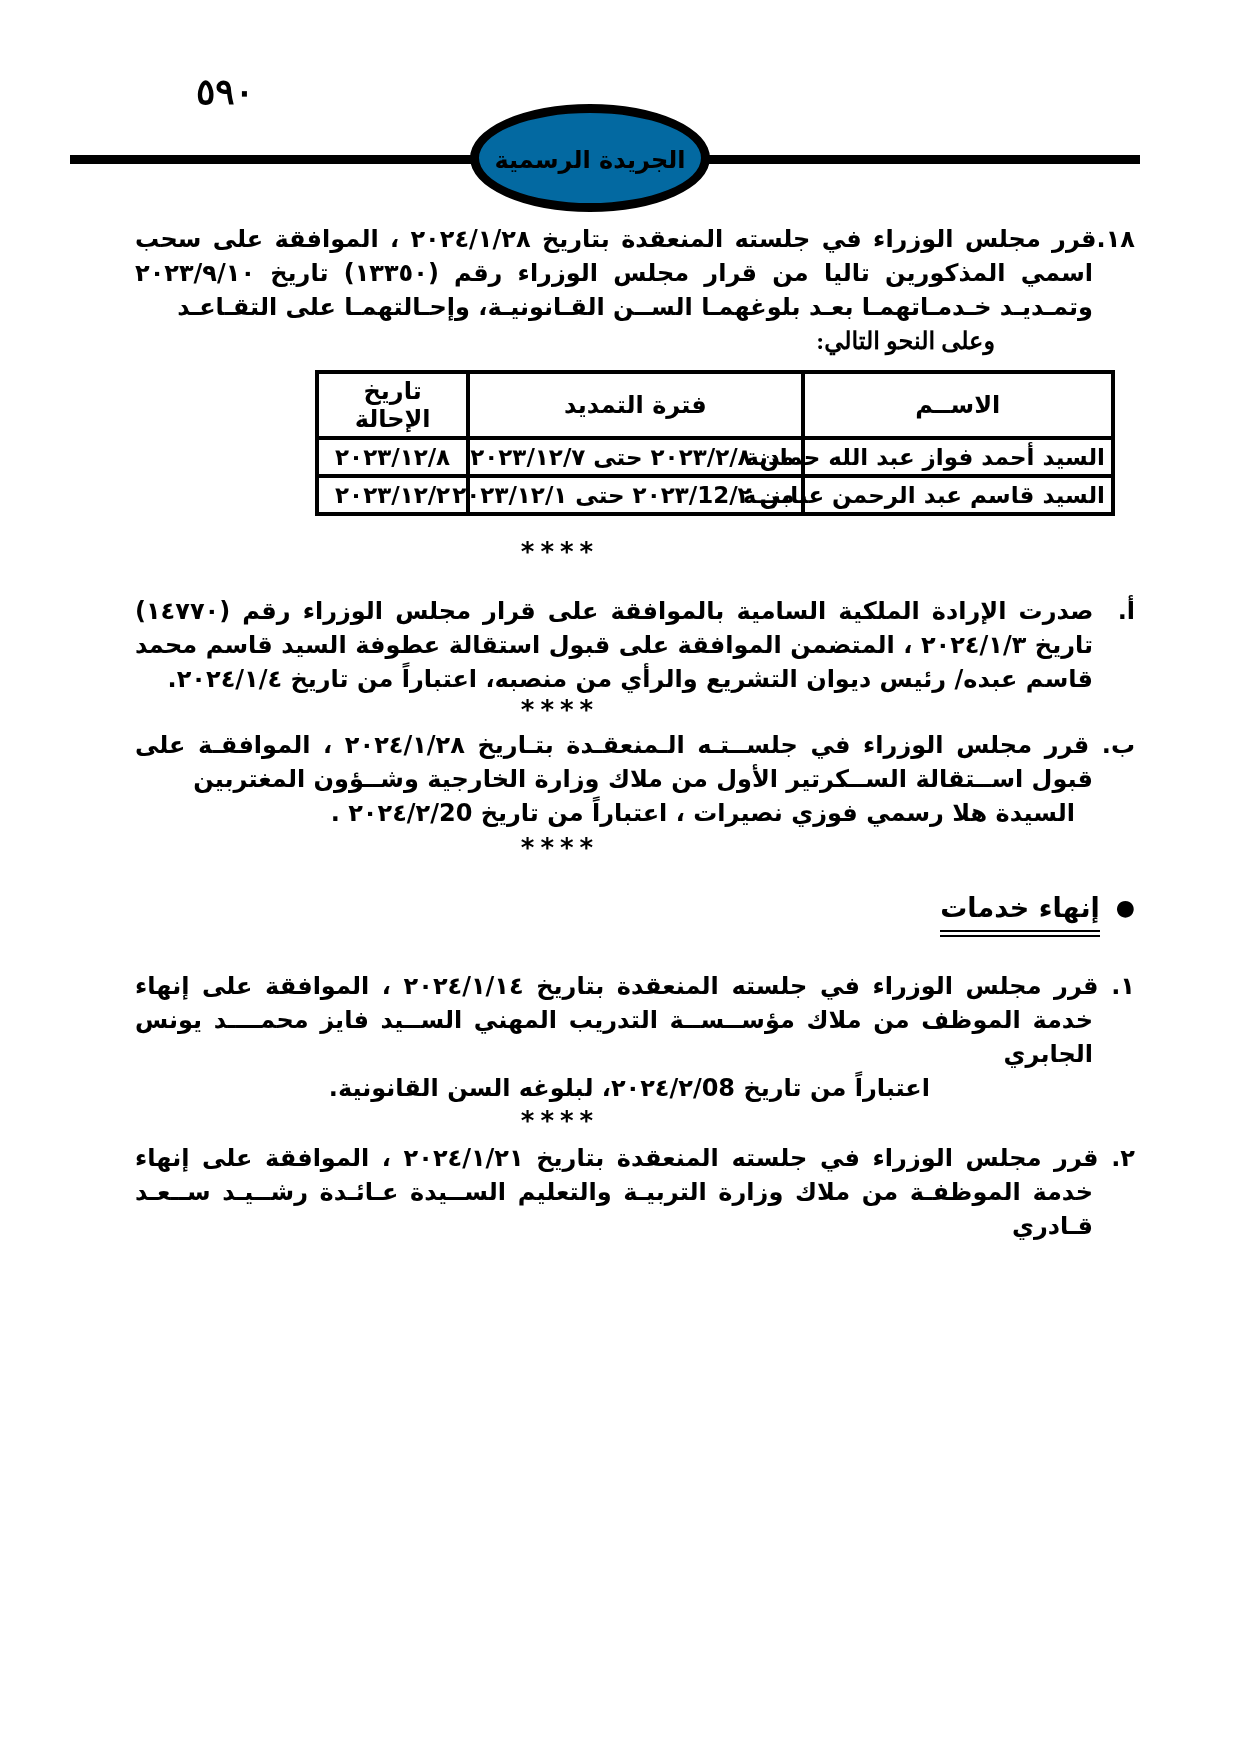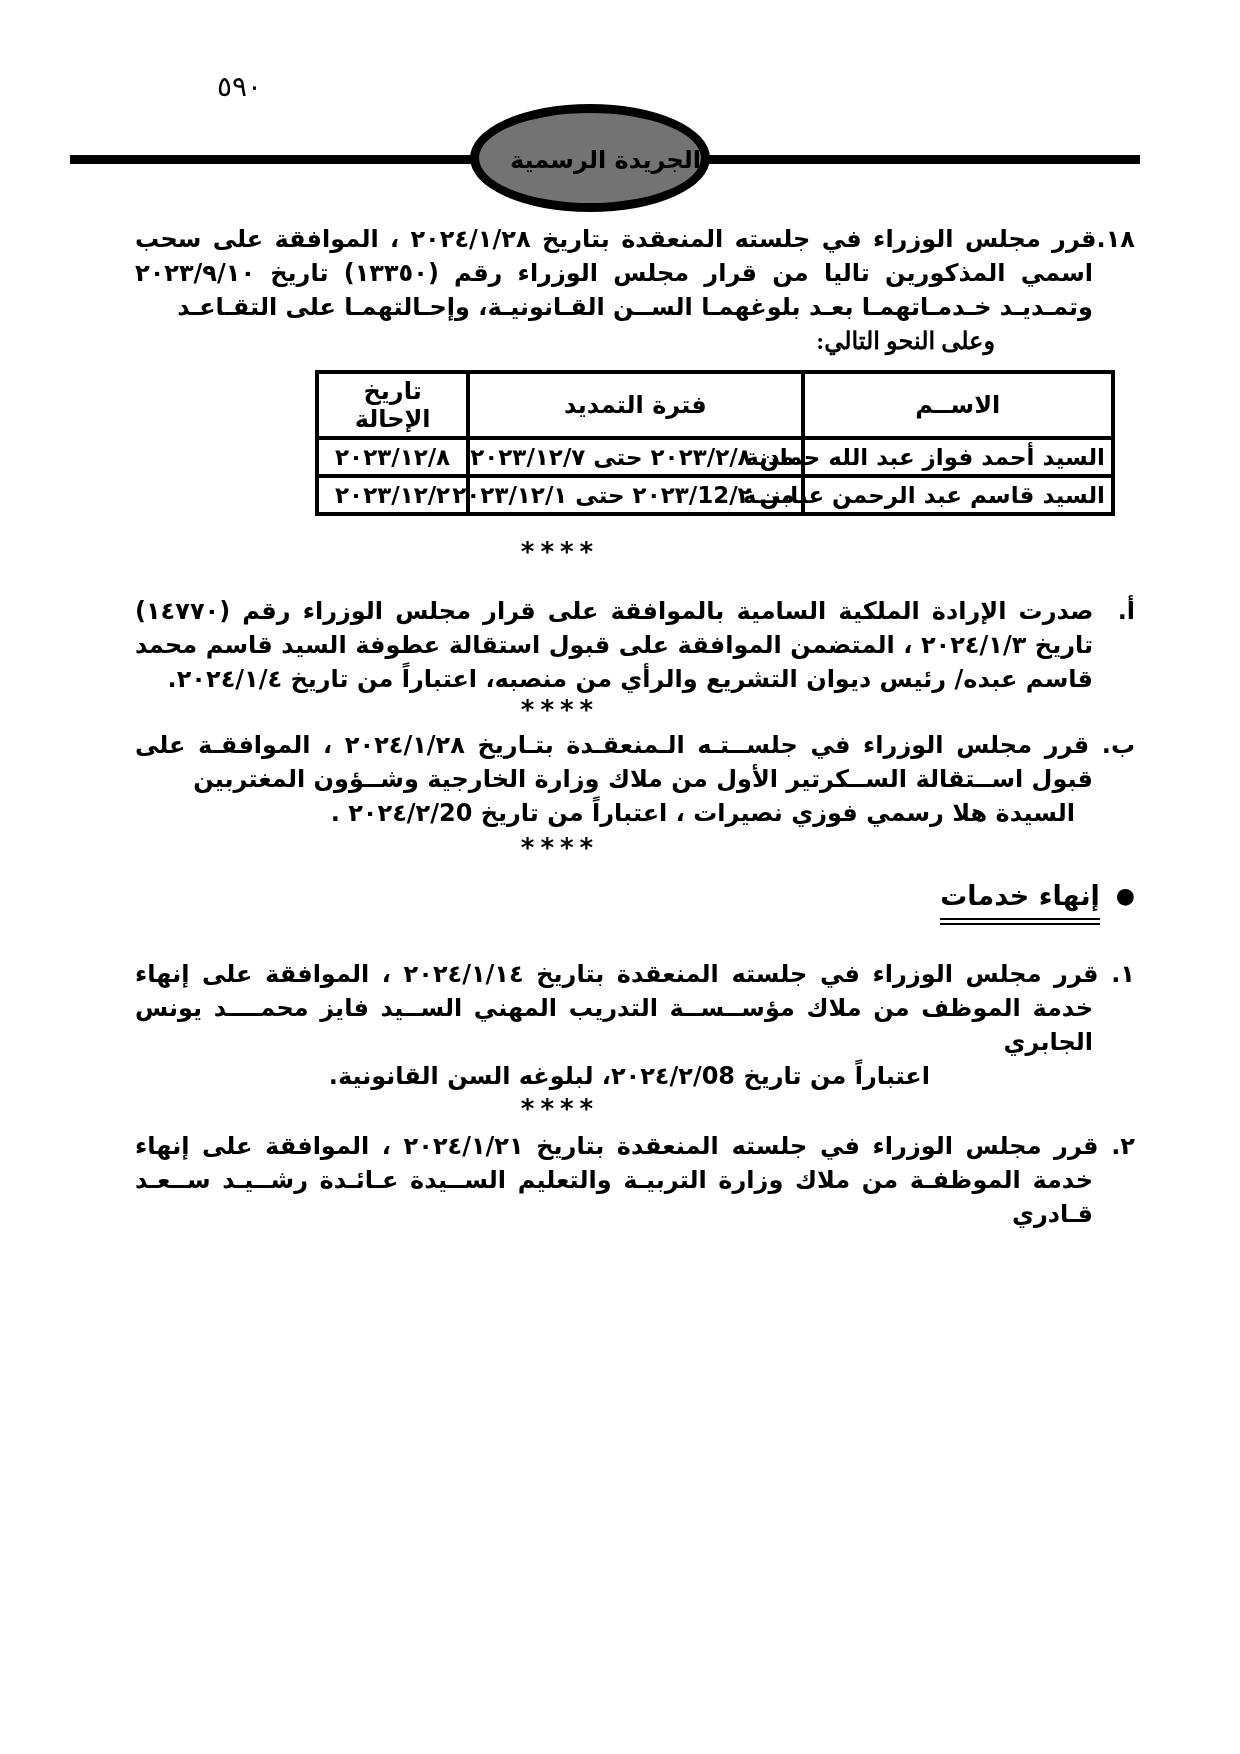--- a/index.html
+++ b/index.html
@@ -6,33 +6,33 @@
   html,body { background:#ffffff; }
   body { font-family:"DejaVu Sans", sans-serif; color:#000; }
   .page {
     position:relative;
     width:1240px; height:1754px;
     margin:0 auto; background:#ffffff;
     direction:rtl; overflow:hidden;
   }
   
   .page-number {
-    position:absolute; top:70px; left:217px;
-    font-size:28px; font-weight:400; letter-spacing:6px;
+    position:absolute; top:70px; left:196px;
+    font-size:36px; font-weight:700; letter-spacing:6px;
     font-family:"DejaVu Serif", serif;
   }
   .header-rule {
     position:absolute; top:155px; left:70px;
     width:1070px; height:9px; background:#000;
   }
   .header-oval {
     position:absolute; top:104px; left:470px;
     width:240px; height:108px;
-    background:#737373; border:9px solid #000; border-radius:50%;
-    display:flex; align-items:center; 
+    background:#0369a1; border:9px solid #000; border-radius:50%;
+    display:flex; align-items:center; justify-content:center;
     z-index:2;
   }
   .header-oval .oval-text {
     font-size:24px; font-weight:700; padding-top:4px;
   }
   
   .content {
     position:absolute; top:216px; right:105px; left:135px;
     direction:rtl;
   }
@@ -81,21 +81,21 @@
   .section-heading .bullet {
     display:inline-block; font-size:22px; vertical-align:2px;
     margin-left:16px;
   }
   .section-heading .title {
     display:inline-block;
     font-size:27px; font-weight:700;
     border-bottom:7px double #000; padding-bottom:2px;
   }
   .h-resignation { margin-top:24px; margin-left:0; padding-left:130px; }
-  .h-termination { margin-top:16px; margin-left:0; padding-left:160px;text-decoration:underline; }
+  .h-termination { margin-top:28px; margin-left:0; padding-left:160px;text-decoration:underline; }
   
   .mt-item18 { margin-top:6px;  }
   .mt-stars1 { margin-top:24px; }
   .mt-par-a  { margin-top:30px; }
   .mt-stars2 { margin-top:2px;  }
   .mt-par-b  { margin-top:6px;  }
   .mt-stars3 { margin-top:6px;  }
   .mt-par-1  { margin-top:32px; }
   .mt-stars4 { margin-top:4px;  }
   .mt-par-2  { margin-top:8px;  }

